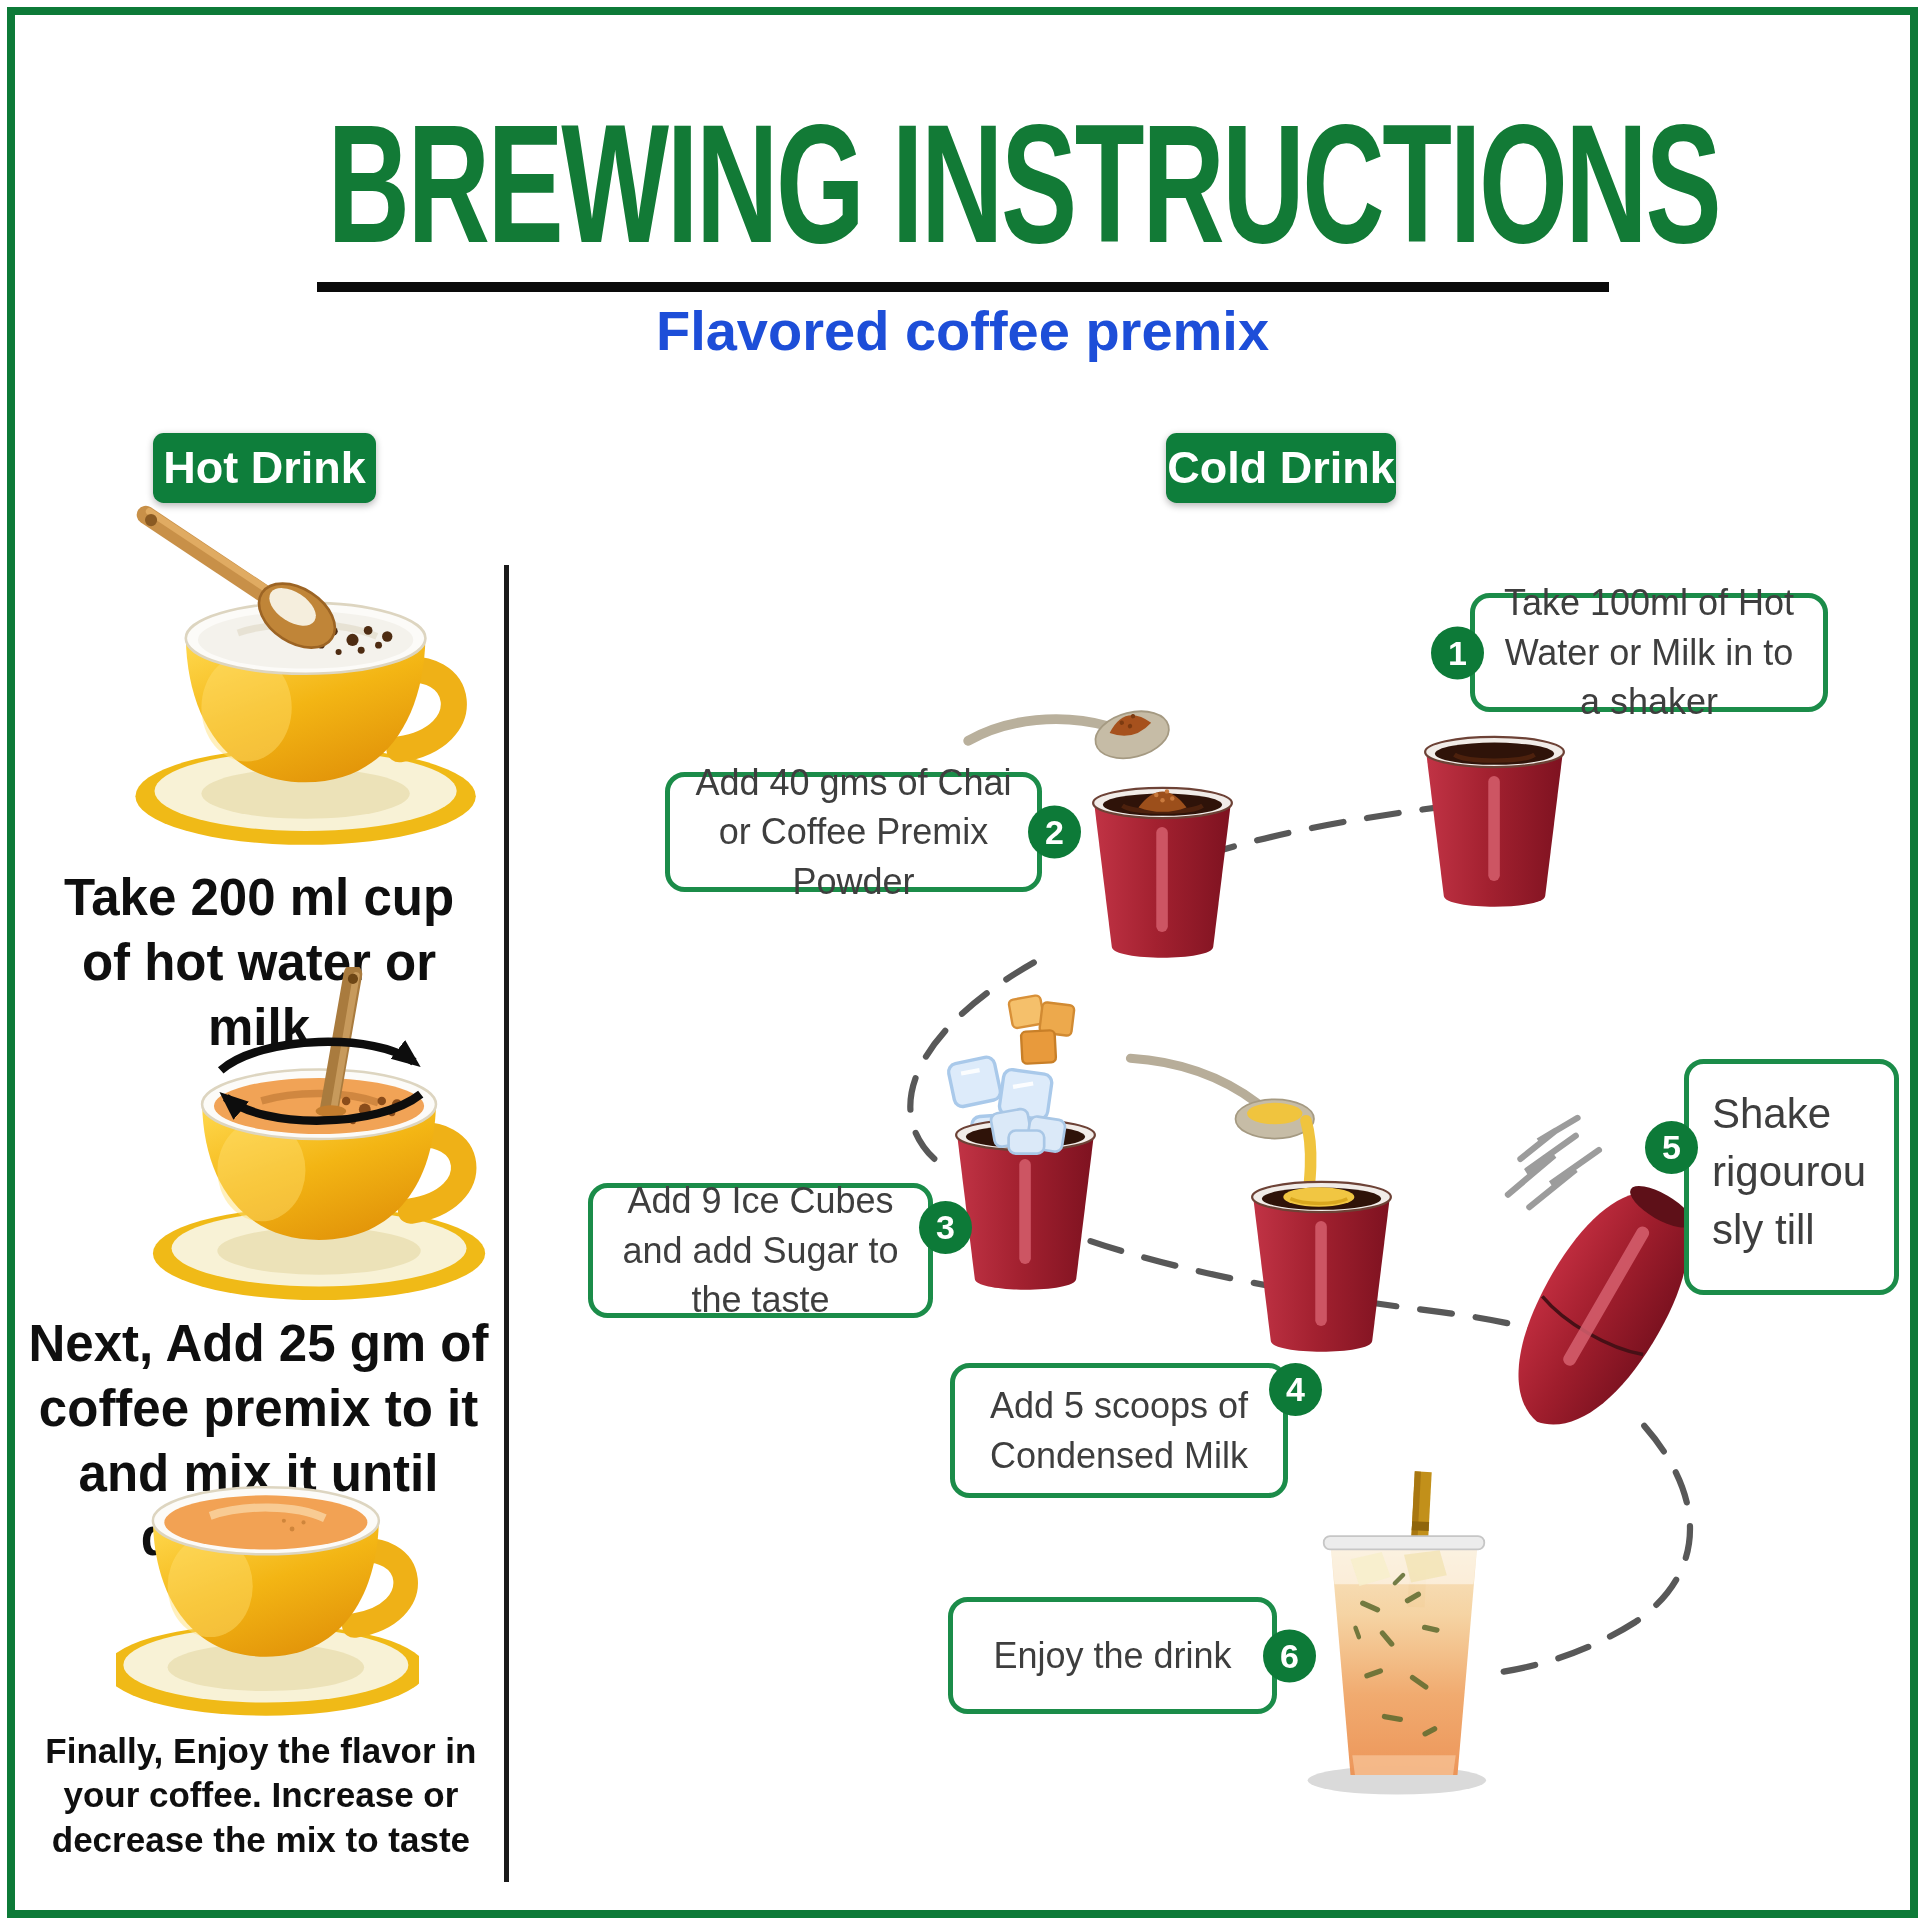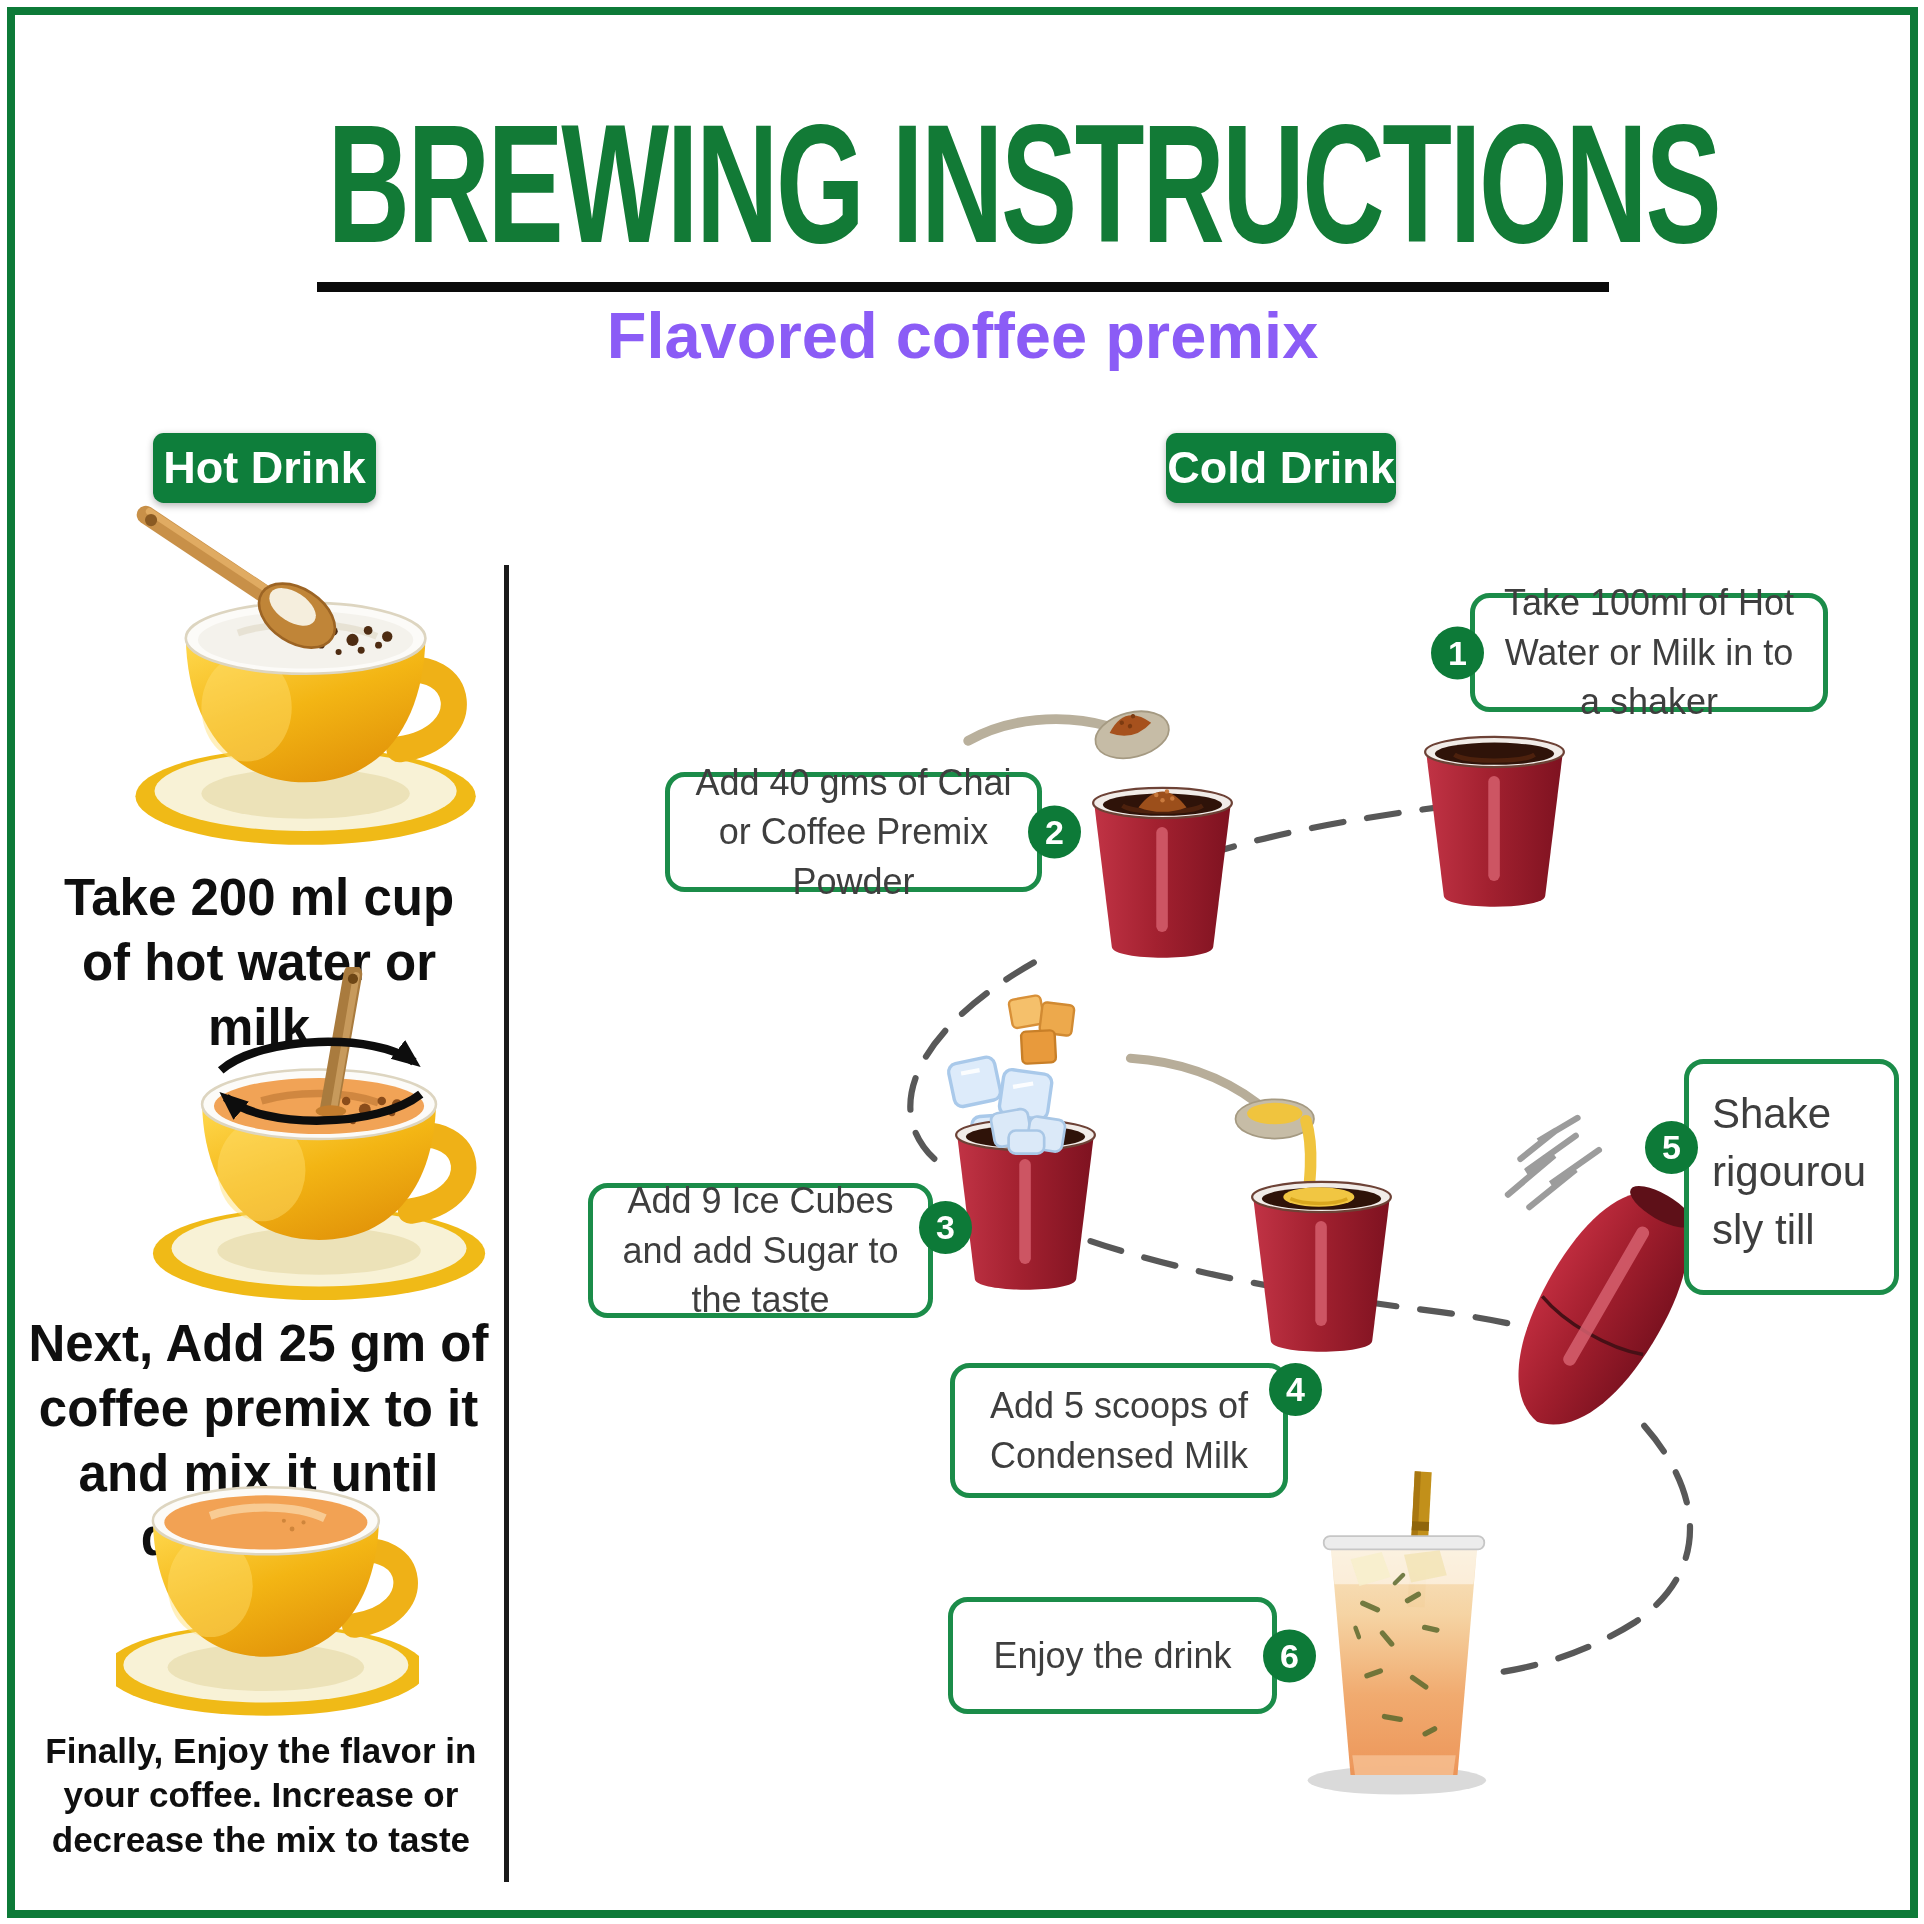--- a/index.html
+++ b/index.html
@@ -7,21 +7,21 @@
           font-family:"Liberation Sans",sans-serif;overflow:hidden;}
   .frame{position:absolute;inset:7.1px;border:8px solid #0d7a38;pointer-events:none;}
 
   
   .title-wrap{position:absolute;left:0;right:4px;top:100px;text-align:center;}
   .title-text{display:inline-block;font-weight:800;font-size:168px;line-height:1;
               color:#127a36;letter-spacing:-3.6px;transform:scaleX(.68);white-space:nowrap;}
   .title-underline{position:absolute;left:50%;top:282px;transform:translateX(-50%);
               width:1292px;height:9.8px;background:#0a0a0a;}
   .subtitle{position:absolute;left:0;right:0;top:298px;text-align:center;
-              font-size:65px;font-weight:700;color:#8b5cf6;}
+              font-size:56px;font-weight:700;color:#1d4ed8;}
 
   
   .badge{position:absolute;display:flex;align-items:center;justify-content:center;
          background:#0e7e3b;color:#fff;font-size:45px;font-weight:600;
          border-radius:10.7px;box-shadow:0 2.7px 7.1px rgba(0,0,0,.28);}
   .badge-hot{left:153px;top:433px;width:223px;height:70px;}
   .badge-cold{left:1166px;top:433px;width:230px;height:70px;}
 
   
   .hot-text{position:absolute;text-align:center;font-weight:700;color:#0f0f0f;

